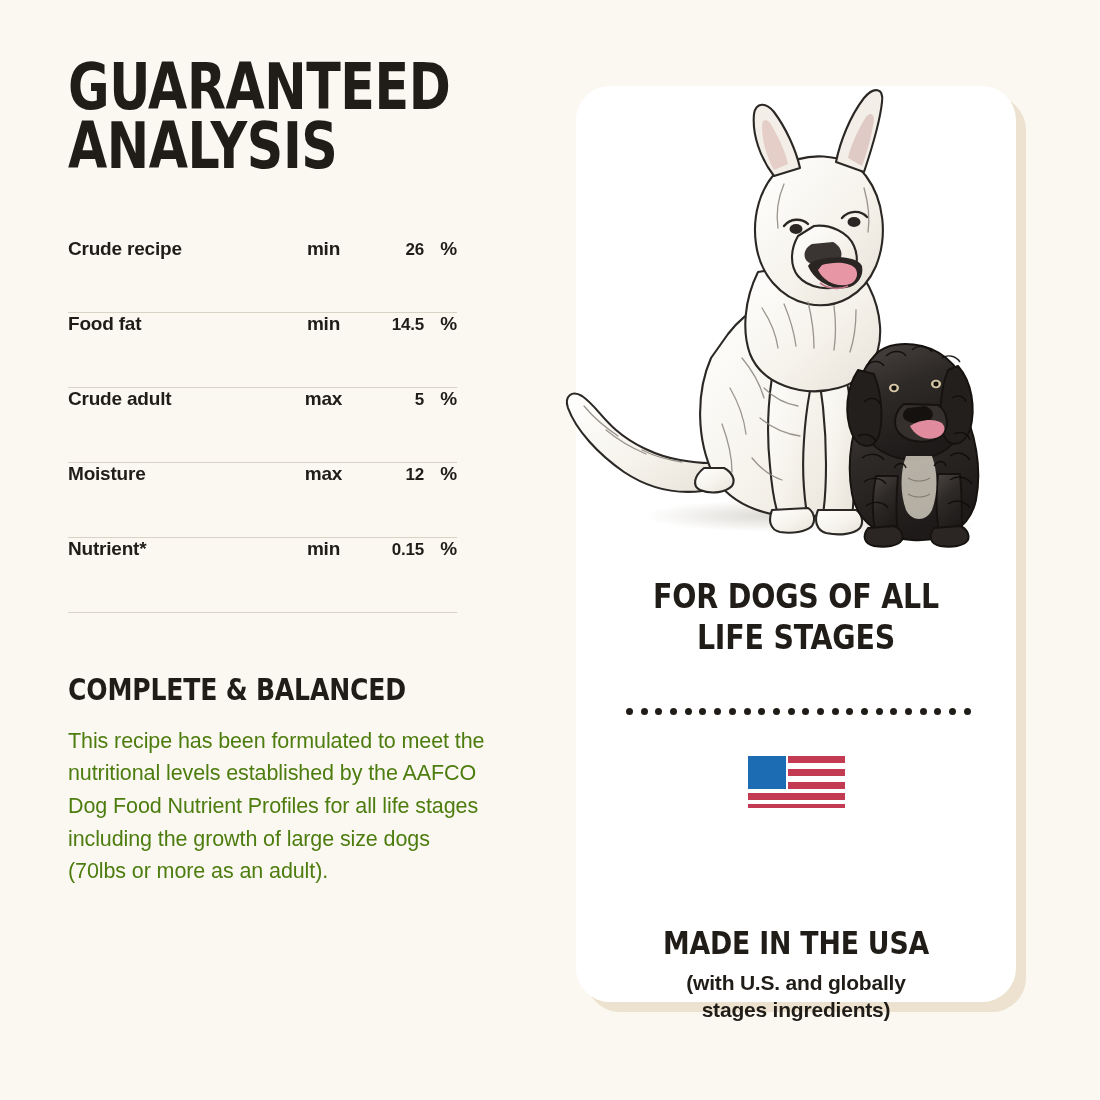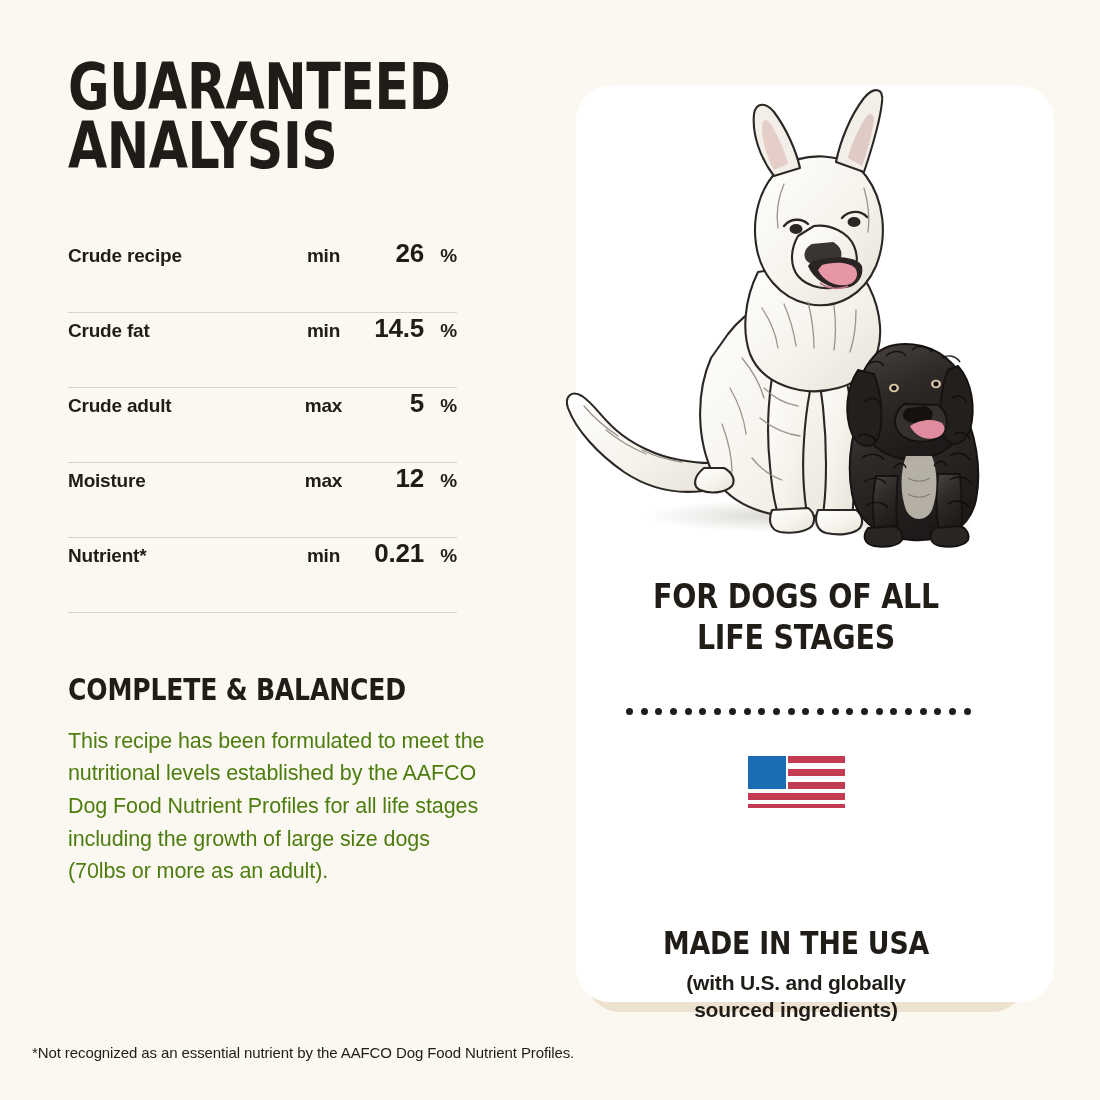--- a/index.html
+++ b/index.html
@@ -64,21 +64,21 @@
     letter-spacing: -0.2px;
   }
   .ga-qual {
     font-size: 19px;
     font-weight: 700;
     flex: 0 0 75px;
     text-align: center;
     letter-spacing: -0.2px;
   }
   .ga-val {
-    font-size: 26px;
+    font-size: 17px;
     font-weight: 700;
     flex: 0 0 63px;
     text-align: right;
     letter-spacing: -0.2px;
   }
   .ga-unit {
     font-size: 19px;
     font-weight: 700;
     flex: 0 0 33px;
     text-align: right;
@@ -132,21 +132,20 @@
   }
   .card {
     position: absolute;
     left: 576px;
     top: 86px;
     width: 440px;
     height: 916px;
     border-radius: 34px;
     background: #FFFFFF;
     overflow: visible;
-    padding-left: 38px;
   }
 
   .dog-art {
     position: absolute;
     left: -30px;
     top: -28px;
     width: 500px;
     height: 520px;
     pointer-events: none;
   }
@@ -231,21 +230,21 @@
     <div class="ga-table">
 
       <div class="ga-row">
         <div class="ga-name">Crude recipe</div>
         <div class="ga-qual">min</div>
         <div class="ga-val">26</div>
         <div class="ga-unit">%</div>
       </div>
 
       <div class="ga-row">
-        <div class="ga-name">Crude fat</div>
+        <div class="ga-name">Food fat</div>
         <div class="ga-qual">min</div>
         <div class="ga-val">14.5</div>
         <div class="ga-unit">%</div>
       </div>
 
       <div class="ga-row">
         <div class="ga-name">Crude adult</div>
         <div class="ga-qual">max</div>
         <div class="ga-val">5</div>
         <div class="ga-unit">%</div>
@@ -254,34 +253,33 @@
       <div class="ga-row">
         <div class="ga-name">Moisture</div>
         <div class="ga-qual">max</div>
         <div class="ga-val">12</div>
         <div class="ga-unit">%</div>
       </div>
 
       <div class="ga-row">
         <div class="ga-name">Nutrient*</div>
         <div class="ga-qual">min</div>
-        <div class="ga-val">0.21</div>
+        <div class="ga-val">0.15</div>
         <div class="ga-unit">%</div>
       </div>
 
     </div>
 
 
     <h2 class="section-title">COMPLETE &amp; BALANCED</h2>
 
     <p class="body-copy">This recipe has been formulated to meet the nutritional levels established by the AAFCO Dog Food Nutrient Profiles for all life stages including the growth of large size dogs (70lbs or more as an adult).</p>
 
   </div>
 
-  <div class="footnote">*Not recognized as an essential nutrient by the AAFCO Dog Food Nutrient Profiles.</div>
 
   <div class="card-shadow"></div>
 
   <div class="card">
 
     <svg class="dog-art" viewBox="0 0 500 520" aria-hidden="true">
       <defs>
         <linearGradient id="furShade" x1="0" y1="0" x2="1" y2="1">
           <stop offset="0%" stop-color="#FFFFFF"></stop>
           <stop offset="55%" stop-color="#F6F3EC"></stop>
@@ -456,17 +454,17 @@
       <rect x="40" y="26" width="57" height="7" fill="#C33B52"></rect>
 
       <rect x="0" y="0" width="38" height="33" fill="#1C6CB4"></rect>
 
       <rect x="0" y="37" width="97" height="7" fill="#C33B52"></rect>
       <rect x="0" y="48" width="97" height="4" fill="#C33B52"></rect>
     </svg>
 
     <div class="usa-head">MADE IN THE USA</div>
     <div class="usa-sub">(with U.S. and globally
-sourced ingredients)</div>
+stages ingredients)</div>
 
   </div>
 
 </div>
 
 </body></html>

